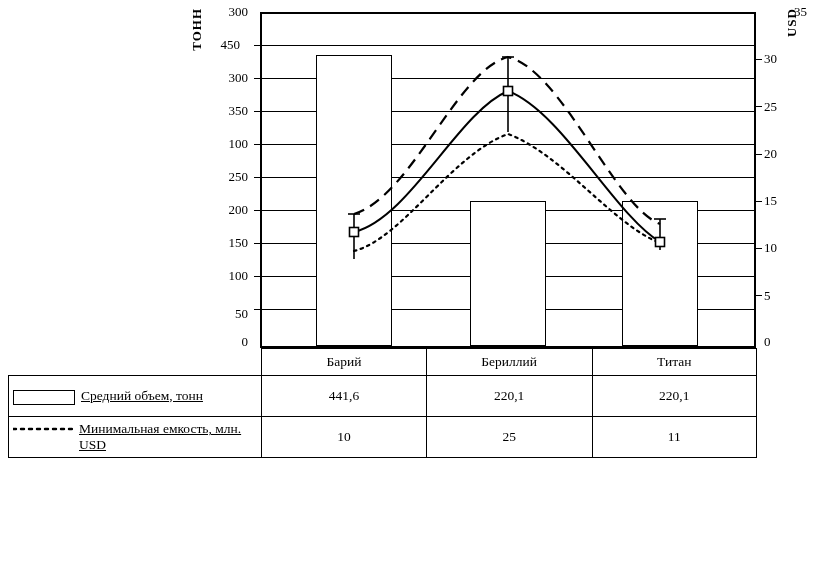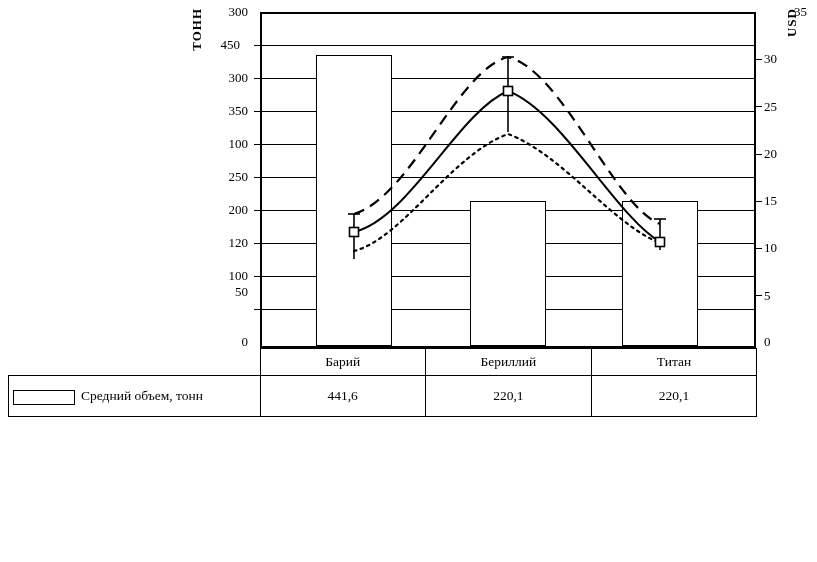--- a/index.html
+++ b/index.html
@@ -102,20 +102,21 @@
     font-family:"Liberation Serif", serif;
   }
   table td{
     border:1px solid #000;
     padding:1px 4px;
     vertical-align:middle;
   }
   td.legend-cell{
     width:252px;
     height:38px;
+    text-decoration:underline;
   }
   td.val{
     text-align:center;
     width:165px;
   }
   td.cat{
     text-align:center;
     height:25px;
   }
   .legend-row{
@@ -152,23 +153,23 @@
   <div id="left-axis-title" class="axis-title">ТОНН</div>
   <div id="right-axis-title" class="axis-title">USD</div>
 
   <div class="tick-left" style="left:208px;top:4px;">300</div>
   <div class="tick-left" style="left:200px;top:37px;">450</div>
   <div class="tick-left" style="left:208px;top:70px;">300</div>
   <div class="tick-left" style="left:208px;top:103px;">350</div>
   <div class="tick-left" style="left:208px;top:136px;">100</div>
   <div class="tick-left" style="left:208px;top:169px;">250</div>
   <div class="tick-left" style="left:208px;top:202px;">200</div>
-  <div class="tick-left" style="left:208px;top:235px;">120</div>
+  <div class="tick-left" style="left:208px;top:235px;">150</div>
   <div class="tick-left" style="left:208px;top:268px;">100</div>
-  <div class="tick-left" style="left:208px;top:284px;">50</div>
+  <div class="tick-left" style="left:208px;top:306px;">50</div>
   <div class="tick-left" style="left:208px;top:334px;">0</div>
 
   <div class="tickmark-l" style="top:45px;"></div>
   <div class="tickmark-l" style="top:78px;"></div>
   <div class="tickmark-l" style="top:111px;"></div>
   <div class="tickmark-l" style="top:144px;"></div>
   <div class="tickmark-l" style="top:177px;"></div>
   <div class="tickmark-l" style="top:210px;"></div>
   <div class="tickmark-l" style="top:243px;"></div>
   <div class="tickmark-l" style="top:276px;"></div>
@@ -242,19 +243,34 @@
           <div class="legend-row">
             <span class="swatch box"></span>
             <span class="legend-label">Средний объем, тонн</span>
           </div>
         </td>
         <td class="val">441,6</td>
         <td class="val">220,1</td>
         <td class="val">220,1</td>
       </tr>
 
+      <tr>
+        <td class="legend-cell">
+          <div class="legend-row">
+            <span class="swatch">
+              <svg width="60" height="12" viewBox="0 0 60 12">
+                    <line x1="0" y1="6" x2="60" y2="6" stroke="#000" stroke-width="2.4" stroke-dasharray="3,5" stroke-linecap="round"></line>
+                  </svg>
+            </span>
+            <span class="legend-label">Минимальная емкость, млн. USD</span>
+          </div>
+        </td>
+        <td class="val">10</td>
+        <td class="val">25</td>
+        <td class="val">11</td>
+      </tr>
 
 
     </tbody>
       </table>
   </div>
 
 </div>
 
 </body></html>

